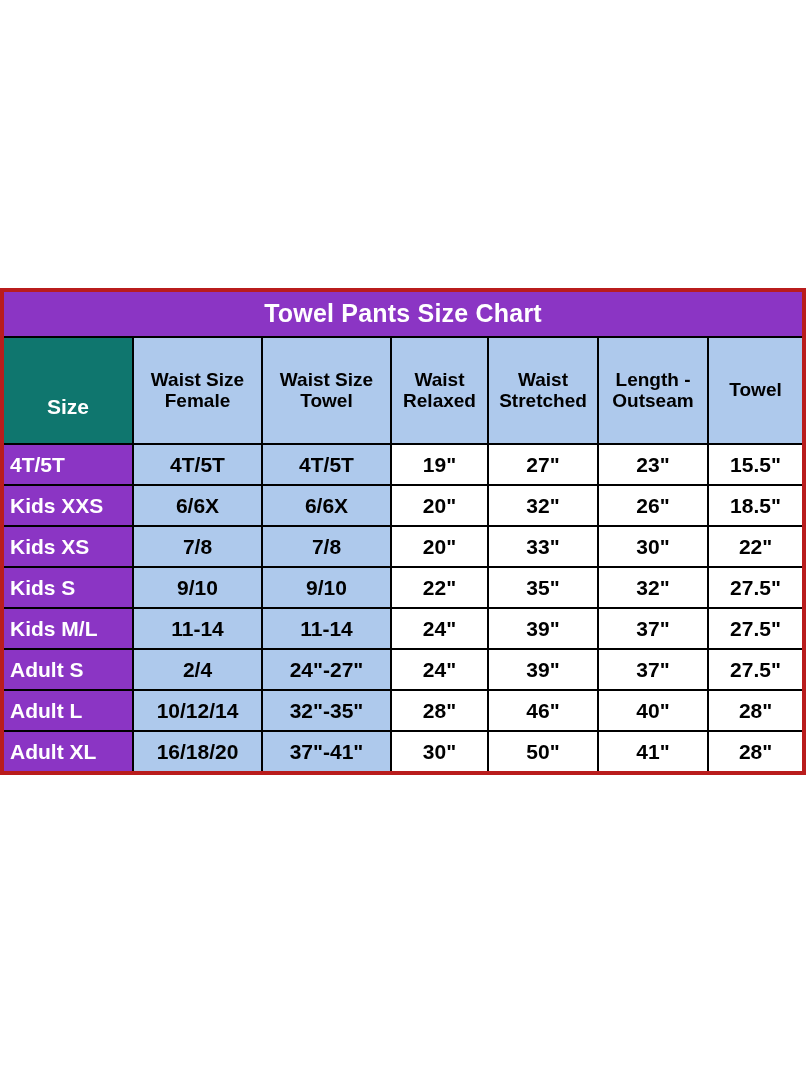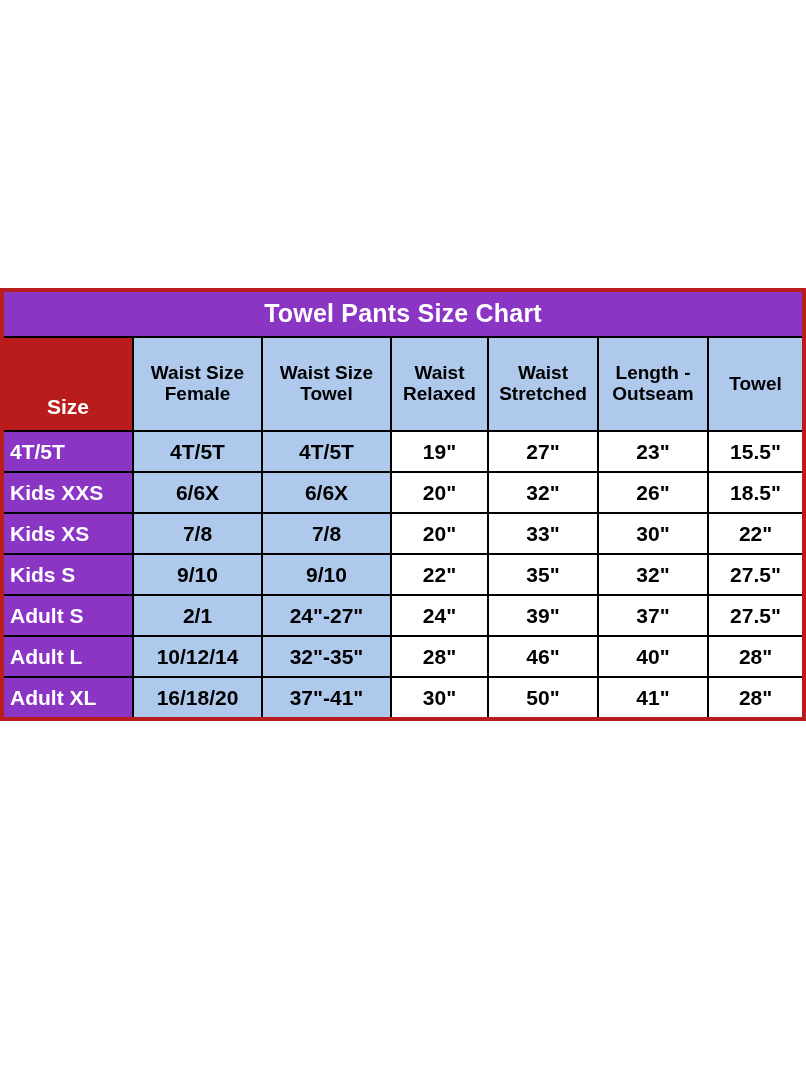--- a/index.html
+++ b/index.html
@@ -43,25 +43,25 @@
     letter-spacing: 0.2px;
   }
   tr.header-row th {
     background: #AEC9EC;
     font-size: 19px;
     height: 78px;
     padding: 2px 3px;
     text-align: center;
   }
   tr.header-row th.size-head {
-    background: #b91c1c;
+    background: #0f766e;
     color: #ffffff;
     font-size: 21px;
     vertical-align: bottom;
-    padding-bottom: 12px;
+    padding-bottom: 25px;
   }
   tr.data-row td {
     height: 39px;
     font-size: 21px;
     background: #ffffff;
   }
   tr.data-row td.rowlabel {
     background: #8B35C4;
     color: #ffffff;
     font-size: 21px;
@@ -159,25 +159,34 @@
       <tr class="data-row">
         <td class="rowlabel">Kids S</td>
         <td class="shaded">9/10</td>
         <td class="shaded">9/10</td>
         <td>22"</td>
         <td>35"</td>
         <td>32"</td>
         <td>27.5"</td>
       </tr>
 
+      <tr class="data-row">
+        <td class="rowlabel">Kids M/L</td>
+        <td class="shaded">11-14</td>
+        <td class="shaded">11-14</td>
+        <td>24"</td>
+        <td>39"</td>
+        <td>37"</td>
+        <td>27.5"</td>
+      </tr>
 
 
       <tr class="data-row">
         <td class="rowlabel">Adult S</td>
-        <td class="shaded">2/1</td>
+        <td class="shaded">2/4</td>
         <td class="shaded">24"-27"</td>
         <td>24"</td>
         <td>39"</td>
         <td>37"</td>
         <td>27.5"</td>
       </tr>
 
 
       <tr class="data-row">
         <td class="rowlabel">Adult L</td>

